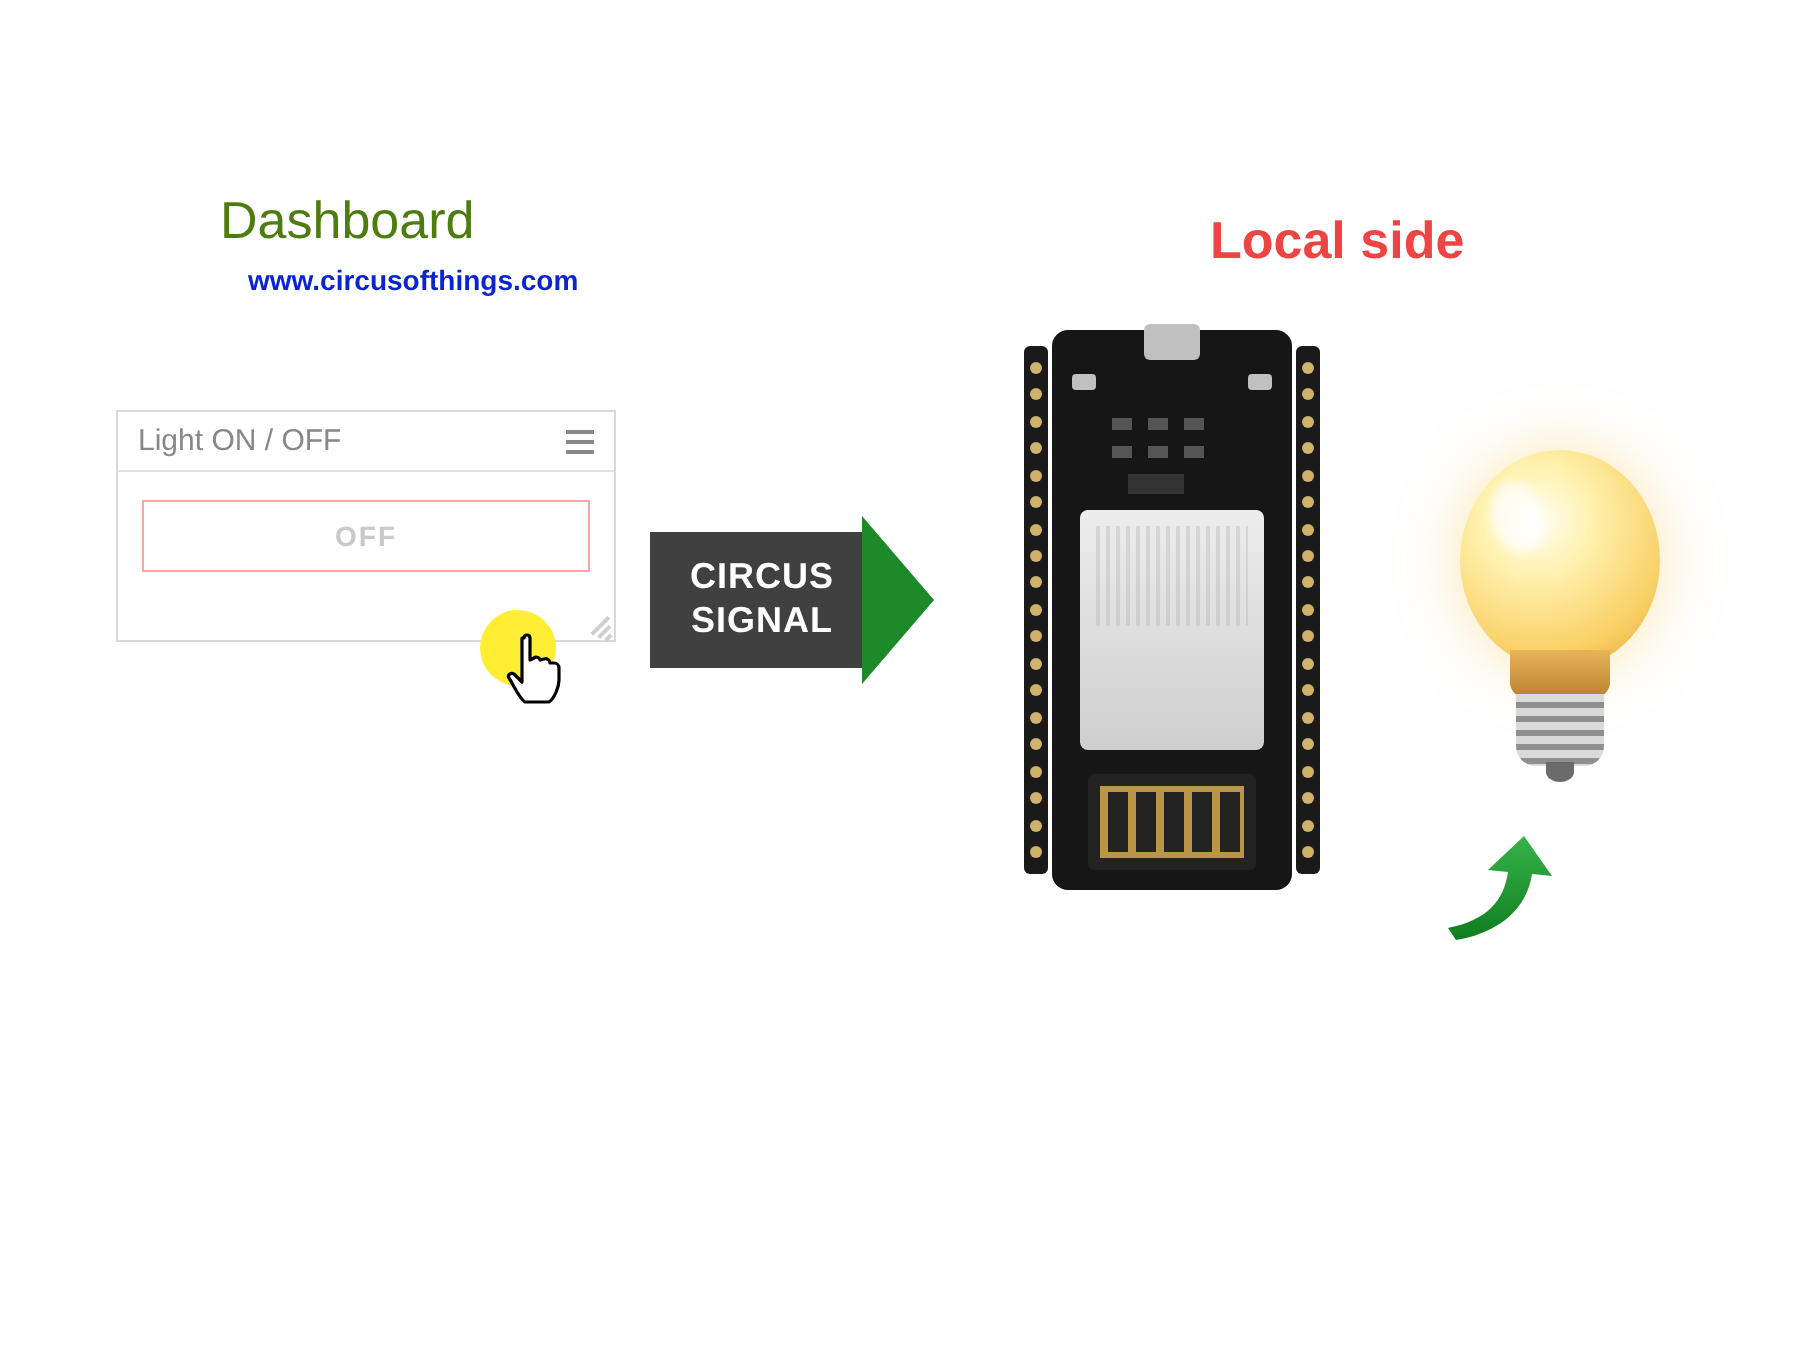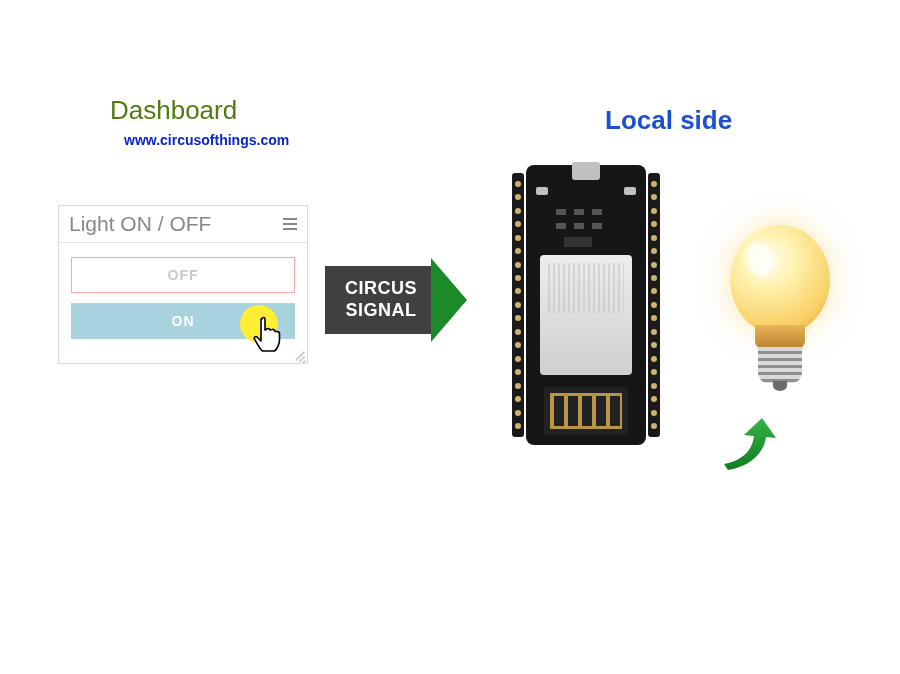--- a/index.html
+++ b/index.html
@@ -31,42 +31,42 @@
     top: 132px;
     color: #0a24d1;
     font-weight: 700;
     font-size: 14px;
     margin-left: 29px;
   }
   .heading-right {
     position: absolute;
     left: 605px;
     top: 105px;
-    color: #1d4ed8;
+    color: #ef4444;
     font-weight: 700;
     font-size: 26px;
   }
   
   .widget {
     position: absolute;
     left: 58px;
     top: 205px;
     width: 250px;
     border: 1px solid #d9d9d9;
     background: #fff;
     box-sizing: border-box;
   }
   .widget-header {
     display: flex;
     align-items: center;
     justify-content: space-between;
     padding: 6px 10px;
     border-bottom: 1px solid #e2e2e2;
     color: #888;
-    font-size: 21px;
+    font-size: 15px;
   }
   .hamburger {
     display: flex;
     flex-direction: column;
     gap: 3px;
   }
   .hamburger span {
     display: block;
     width: 14px;
     height: 2px;
@@ -276,21 +276,20 @@
     <div class="widget-header">
       <span>Light ON / OFF</span>
       <div class="hamburger">
         <span></span>
           <span></span>
           <span></span>
       </div>
     </div>
     <div class="widget-body">
       <div class="btn btn-off">OFF</div>
-      <div class="btn btn-on">ON</div>
       <div class="grips">
         <div class="g1"></div>
           <div class="g2"></div>
           <div class="g3"></div>
       </div>
     </div>
   </div>
 
   <div class="cursor-spot"></div>
   <svg class="pointer-hand" viewBox="0 0 40 40">

